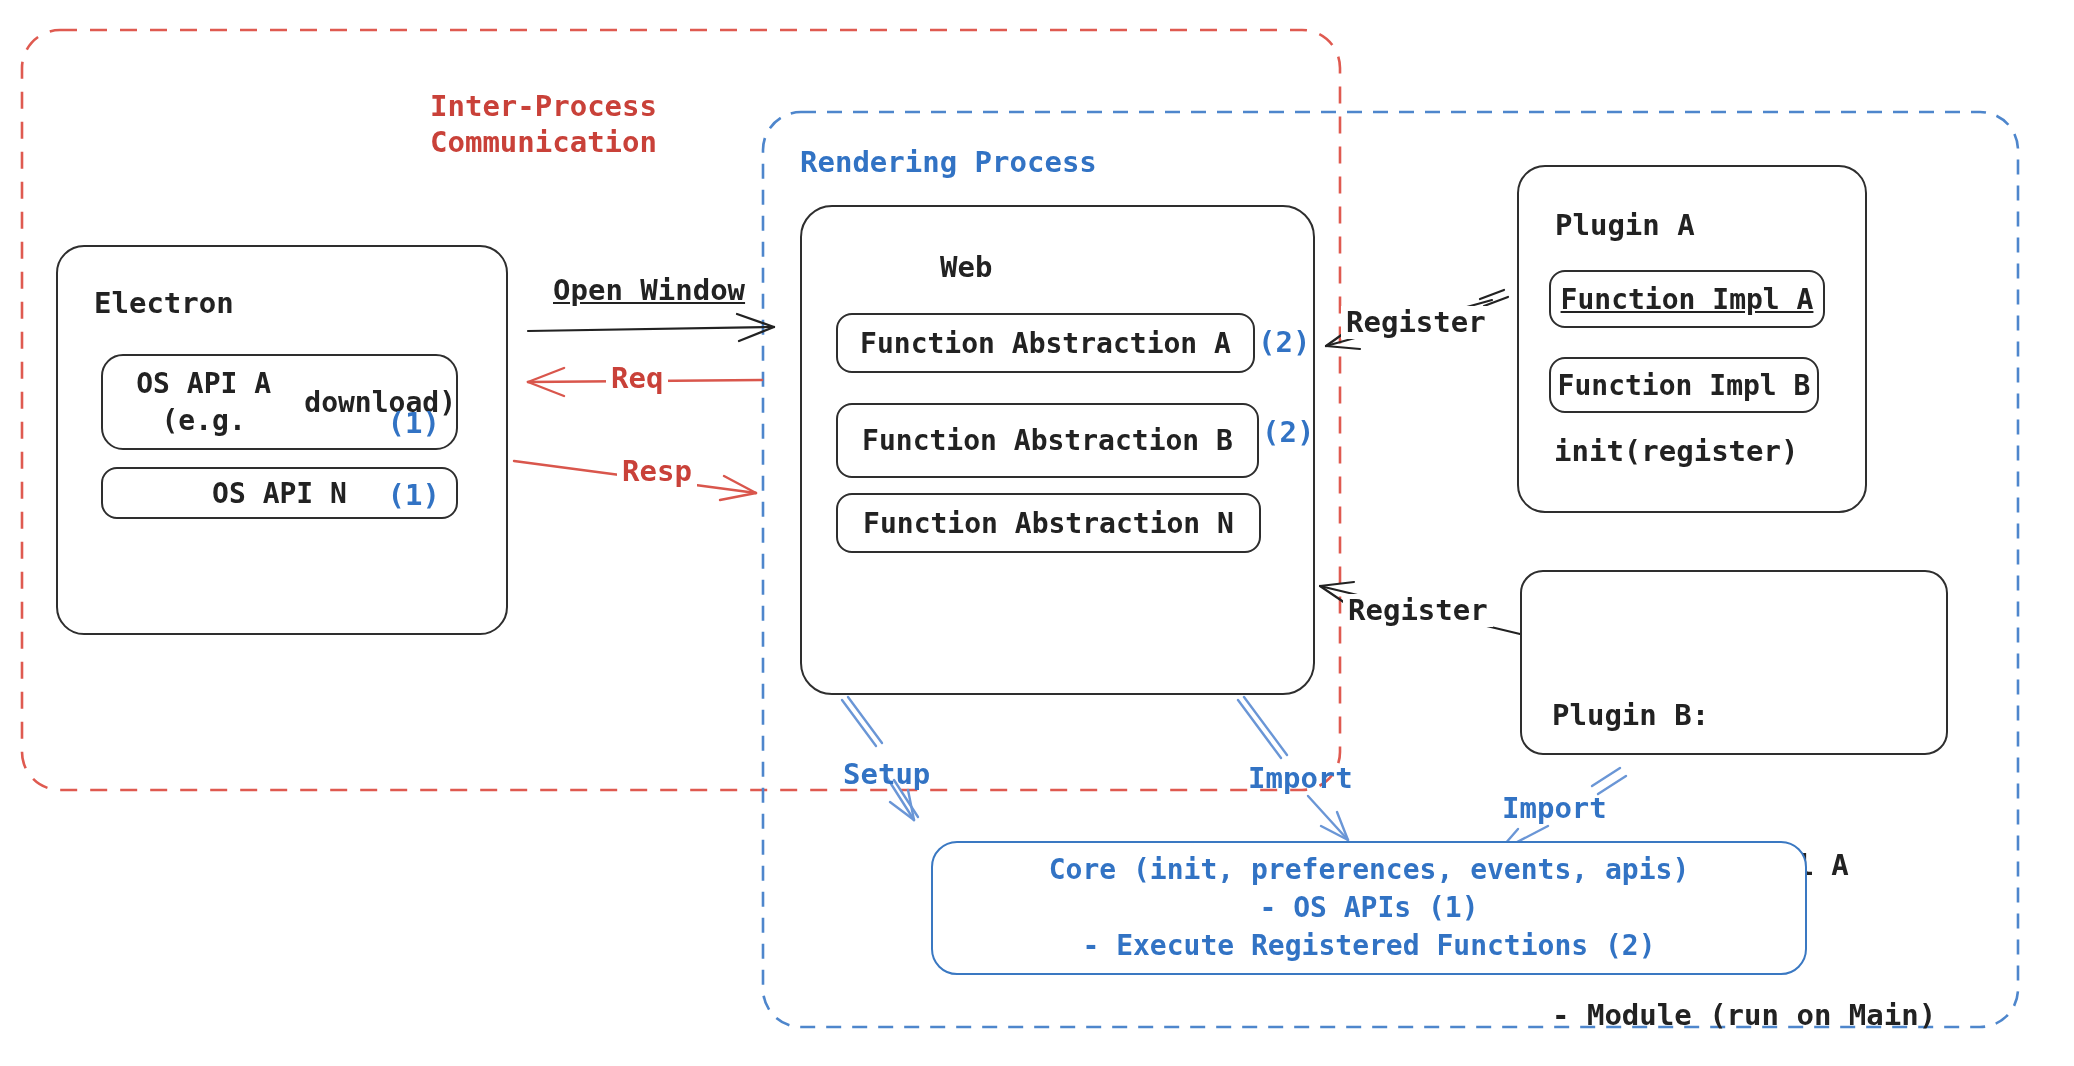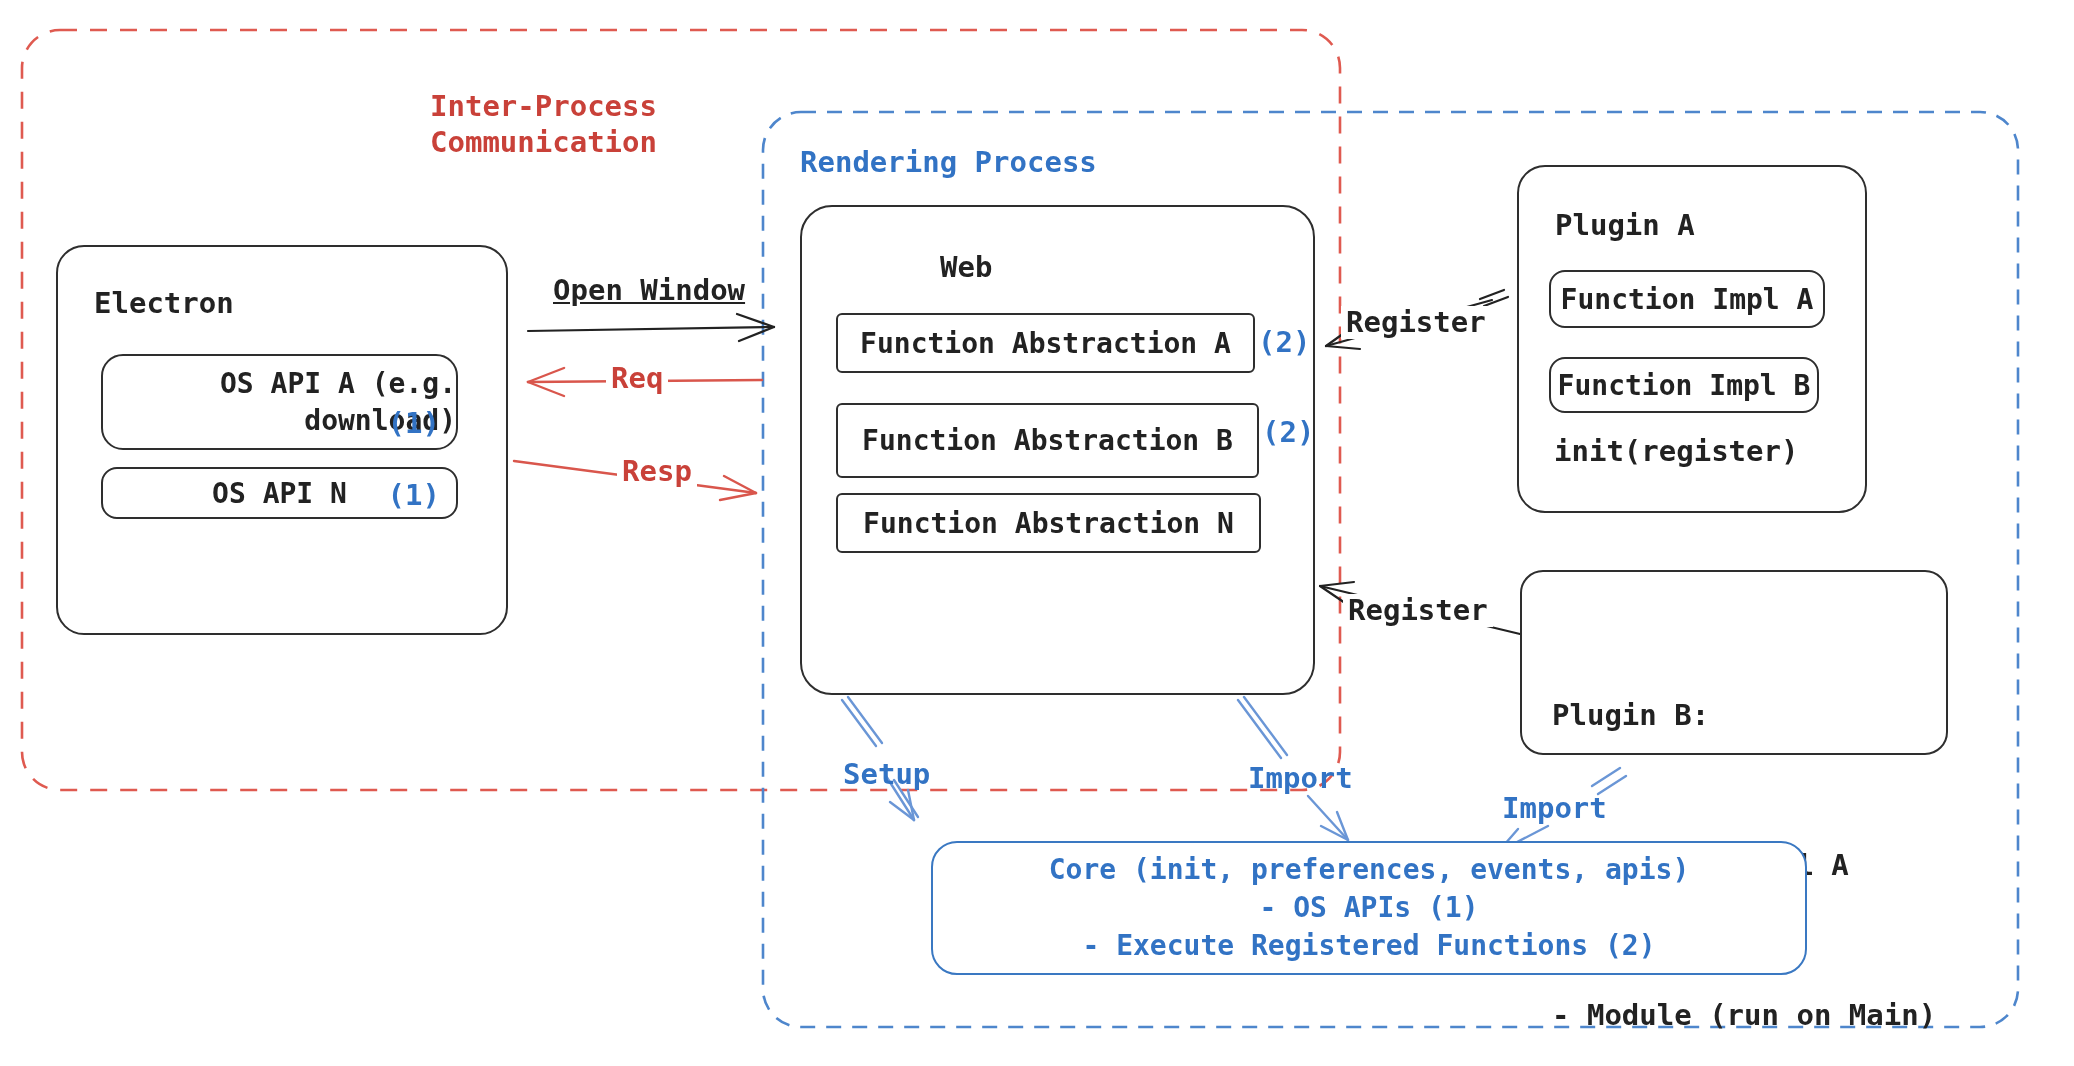--- a/index.html
+++ b/index.html
@@ -34,21 +34,21 @@
   .box{
     position:absolute;
     border:2.2px solid var(--box-border);
     border-radius:28px;
     background:#ffffff;
     z-index:2;
   }
   .inner-box{
     position:absolute;
     border:2px solid var(--box-border);
-    border-radius:6px;
+    border-radius:16px;
     background:#ffffff;
     display:flex;align-items:center;justify-content:center;
     font-size:28px;
   }
   .lbl{
     position:absolute;
     z-index:3;
     font-size:29px;
     line-height:1.15;
     white-space:pre;
@@ -57,22 +57,22 @@
   .red{color:var(--red-text);}
   .blue{color:var(--blue-text);}
   .ref{
     position:absolute;
     color:var(--blue-text);
     font-size:29px;
     white-space:pre;
   }
   .center-col{
     height:100%;width:100%;
-    display:flex;flex-direction:column;
-    align-items:flex-end;justify-content:center;
+    display:flex;flex-direction:row;
+    align-items:center;justify-content:center;
     font-size:28px;line-height:37px;
     text-align:center;
   }
   .core-box{
     position:absolute;
     border:2.6px solid var(--blue-border);
     border-radius:26px;
     background:#ffffff;
     z-index:2;
     display:flex;flex-direction:column;
@@ -187,21 +187,21 @@
 
     <div class="inner-box" style="left:34px;top:286px;width:425px;height:60px;">
       <span>Function Abstraction N</span>
     </div>
 
   </div>
 
   <div class="box" style="left:1517px;top:165px;width:350px;height:348px;">
     <div class="lbl" style="left:36px;top:42px;">Plugin A</div>
 
-    <div class="inner-box" style="left:30px;top:103px;width:276px;height:58px;border-radius:16px;">
+    <div class="inner-box" style="left:30px;top:103px;width:276px;height:58px;border-radius:16px;text-decoration:underline;">
       <span>Function Impl A</span>
     </div>
 
     <div class="inner-box" style="left:30px;top:190px;width:270px;height:56px;border-radius:16px;">
       <span>Function Impl B</span>
     </div>
 
     <div class="lbl" style="left:35px;top:268px;">init(register)</div>
   </div>
 

